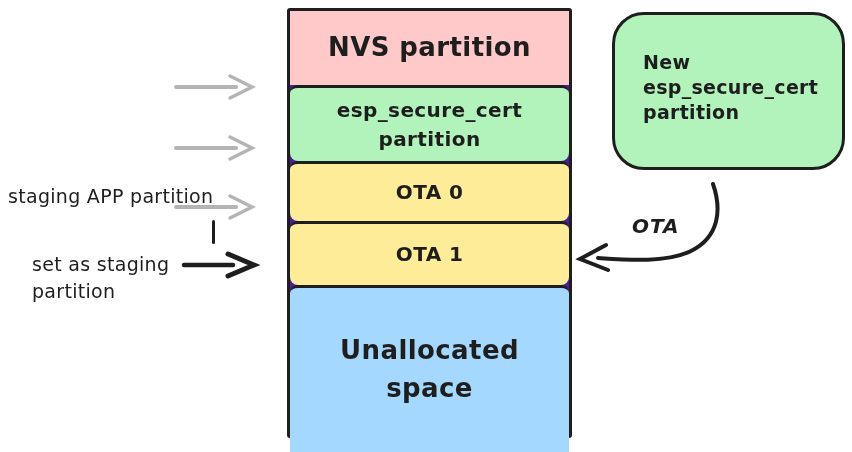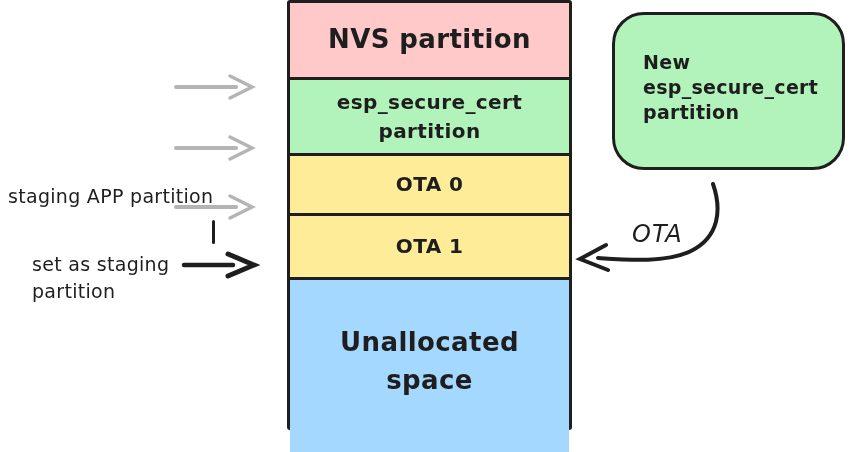--- a/index.html
+++ b/index.html
@@ -13,35 +13,35 @@
     width: 852px;
     height: 452px;
     background: #ffffff;
     overflow: hidden;
   }
 
   
   .stack {
     position: absolute;
     left: 287px;
-    top: 0;
+    top: 8px;
     width: 285px;
     height: 430px;
     border: 3px solid #1e1e1e;
     border-radius: 3px;
     background: #4c1d95;
   }
   .prow {
     display: flex;
     align-items: center;
     justify-content: center;
     text-align: center;
     letter-spacing: 0.4px;
   }
-  .prow + .prow { border-top: 3px solid #1e1e1e; }
+  .prow + .prow { border-top: 3px solid #1e1e1e; border-radius: 8px; }
   .prow-nvs        { height: 74px;  font-size: 26px; font-weight: 600; }
   .prow-cert       { height: 76px;  font-size: 20px; font-weight: 600; }
   .prow-ota0       { height: 60px;  font-size: 20px; font-weight: 600; }
   .prow-ota1       { height: 64px;  font-size: 20px; font-weight: 600; }
   .prow-unalloc    { height: 182px; font-size: 26px; font-weight: 600; padding-bottom: 16px; }
   .plabel { display: block; max-width: 230px; line-height: 1.45; }
 
   
   .note {
     position: absolute;
@@ -75,23 +75,23 @@
     padding: 0 18px 42px 20px;
     font-size: 19px;
     line-height: 25px;
     font-weight: 600;
     letter-spacing: 0.3px;
   }
   .curved-arrow { left: 570px; top: 175px; }
   .ota-label {
     position: absolute;
     left: 632px;
-    top: 220px;
-    font-size: 24px;
-    font-weight: 400;
+    top: 214px;
+    font-size: 20px;
+    font-weight: 700;
     font-style: italic;
     letter-spacing: 1px;
   }
 </style>
 </head>
 <body>
 
 <div id="canvas">
 
   <div class="stack">

